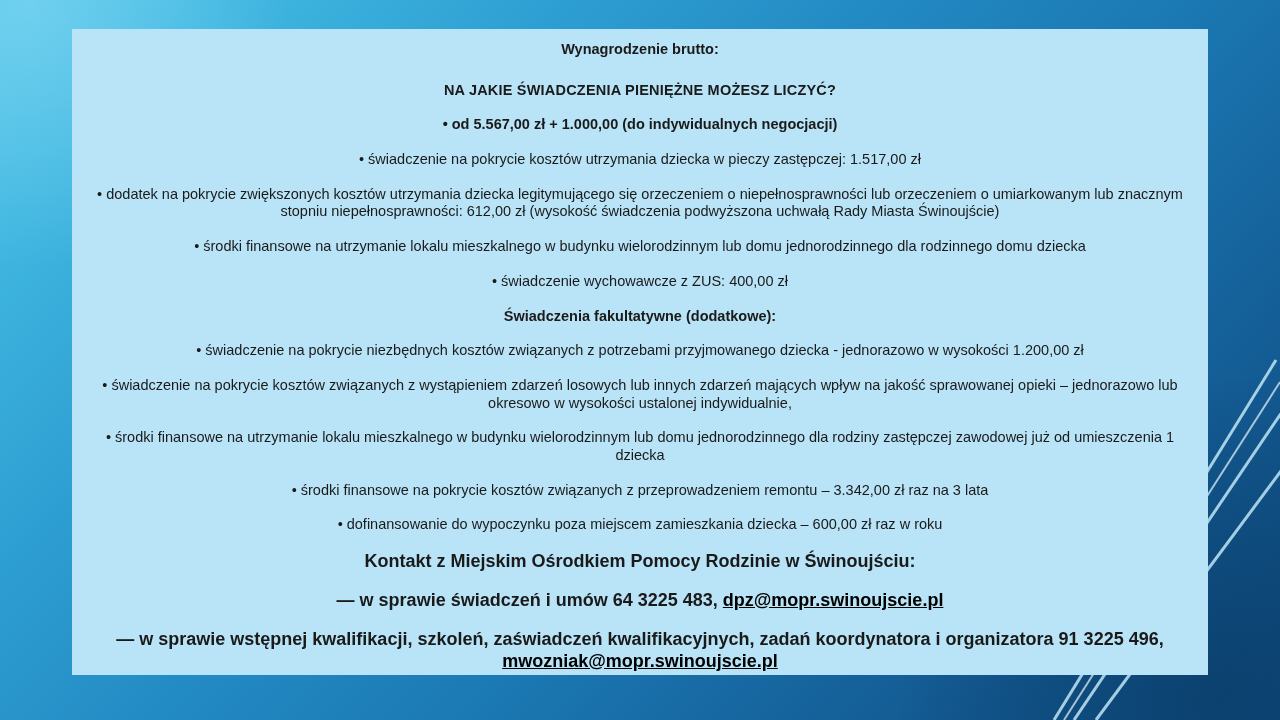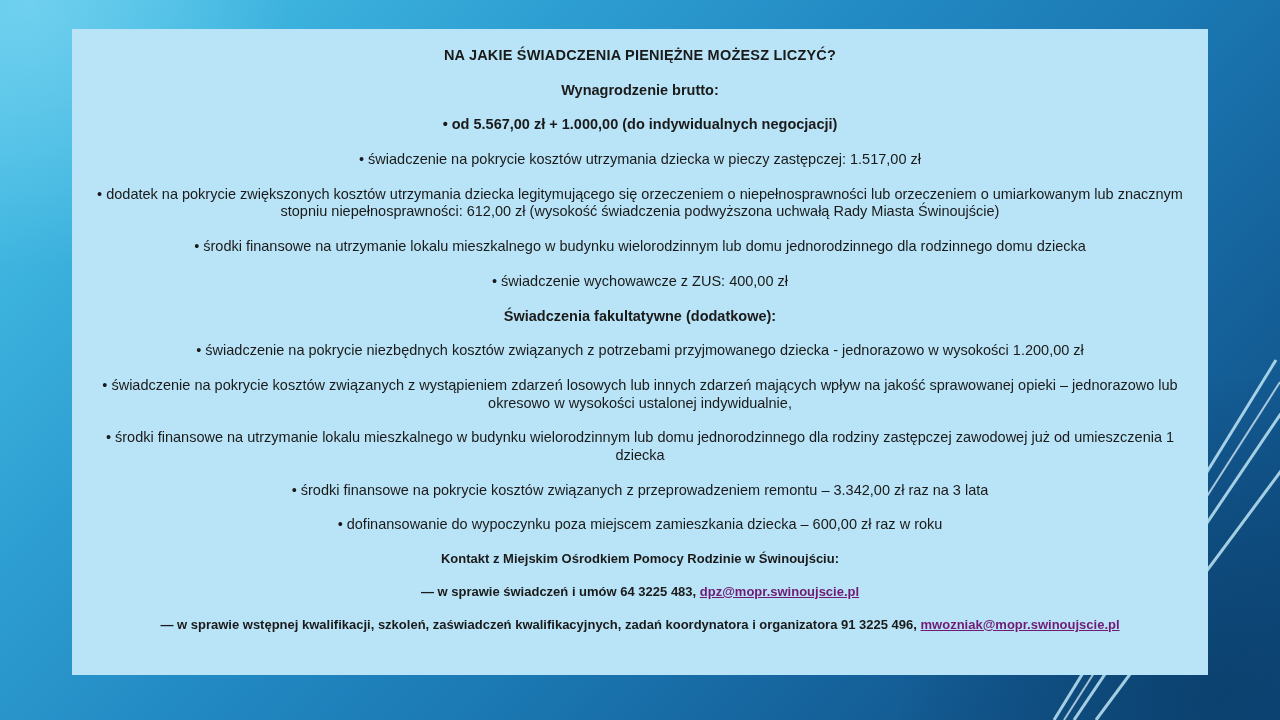--- a/index.html
+++ b/index.html
@@ -86,26 +86,26 @@
     font-size: 14.5px;
     margin-bottom: 17px;
   }
   .b {
     font-weight: normal;
     font-size: 14.5px;
     margin-bottom: 17px;
   }
   .contact {
     font-weight: bold;
-    font-size: 13px;
+    font-size: 18px;
     margin-bottom: 17px;
   }
   .lastline { margin-bottom: 2px; }
   a.mail {
-    color: #701a75;
+    color: #000000;
     text-decoration: underline;
   }
 </style>
 </head>
 <body>
 
 <div id="slide">
   <div class="wash-tl"></div>
   <div class="wash-br"></div>
 
@@ -117,23 +117,23 @@
         <line x1="264" y1="150" x2="56" y2="430"></line>
       </g>
       <g stroke="#e6f6fd" stroke-width="2" fill="none" opacity="0.7">
         <line x1="240" y1="92" x2="24" y2="430"></line>
       </g>
     </svg>
   </div>
 
   <div id="panel">
 
+    <div class="line h">Wynagrodzenie brutto:</div>
+
     <div class="line title">NA JAKIE ŚWIADCZENIA PIENIĘŻNE MOŻESZ LICZYĆ?</div>
-
-    <div class="line h">Wynagrodzenie brutto:</div>
 
     <div class="line h">• od 5.567,00 zł + 1.000,00 (do indywidualnych negocjacji)</div>
 
 
     <div class="line b">• świadczenie na pokrycie kosztów utrzymania dziecka w pieczy zastępczej: 1.517,00 zł</div>
     <div class="line b">• dodatek na pokrycie zwiększonych kosztów utrzymania dziecka legitymującego się orzeczeniem o niepełnosprawności lub orzeczeniem o umiarkowanym lub znacznym stopniu niepełnosprawności: 612,00 zł (wysokość świadczenia podwyższona uchwałą Rady Miasta Świnoujście)</div>
     <div class="line b">• środki finansowe na utrzymanie lokalu mieszkalnego w budynku wielorodzinnym lub domu jednorodzinnego dla rodzinnego domu dziecka</div>
     <div class="line b">• świadczenie wychowawcze z ZUS: 400,00 zł</div>
 
     <div class="line h">Świadczenia fakultatywne (dodatkowe):</div>

